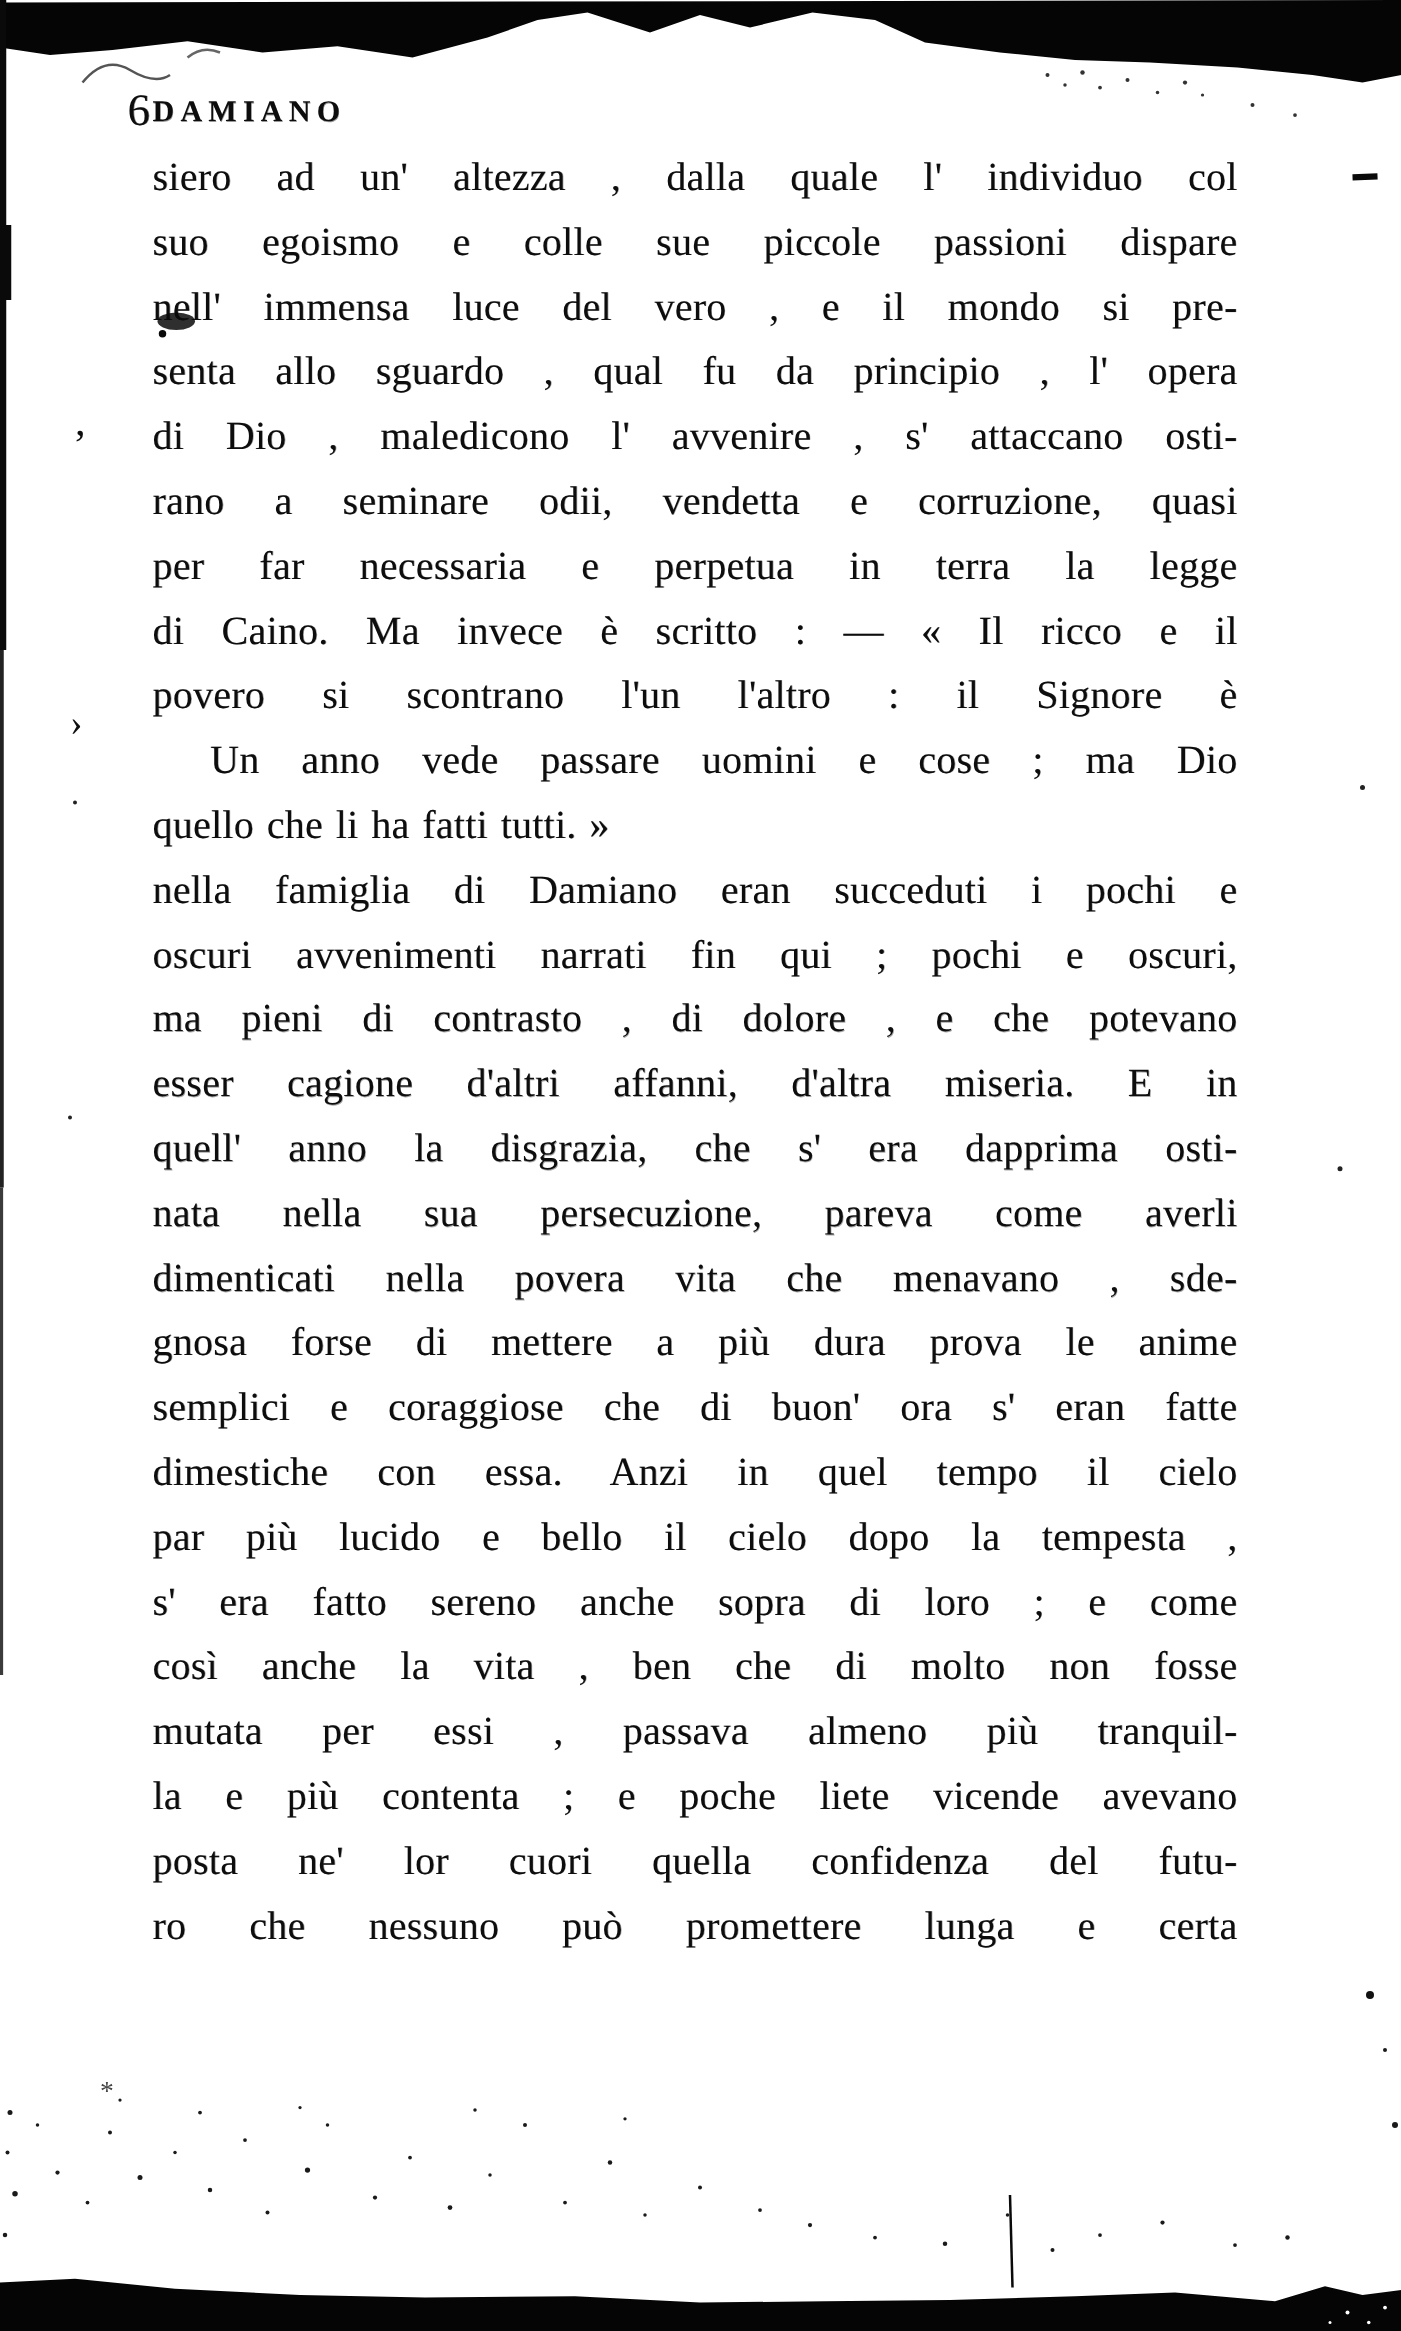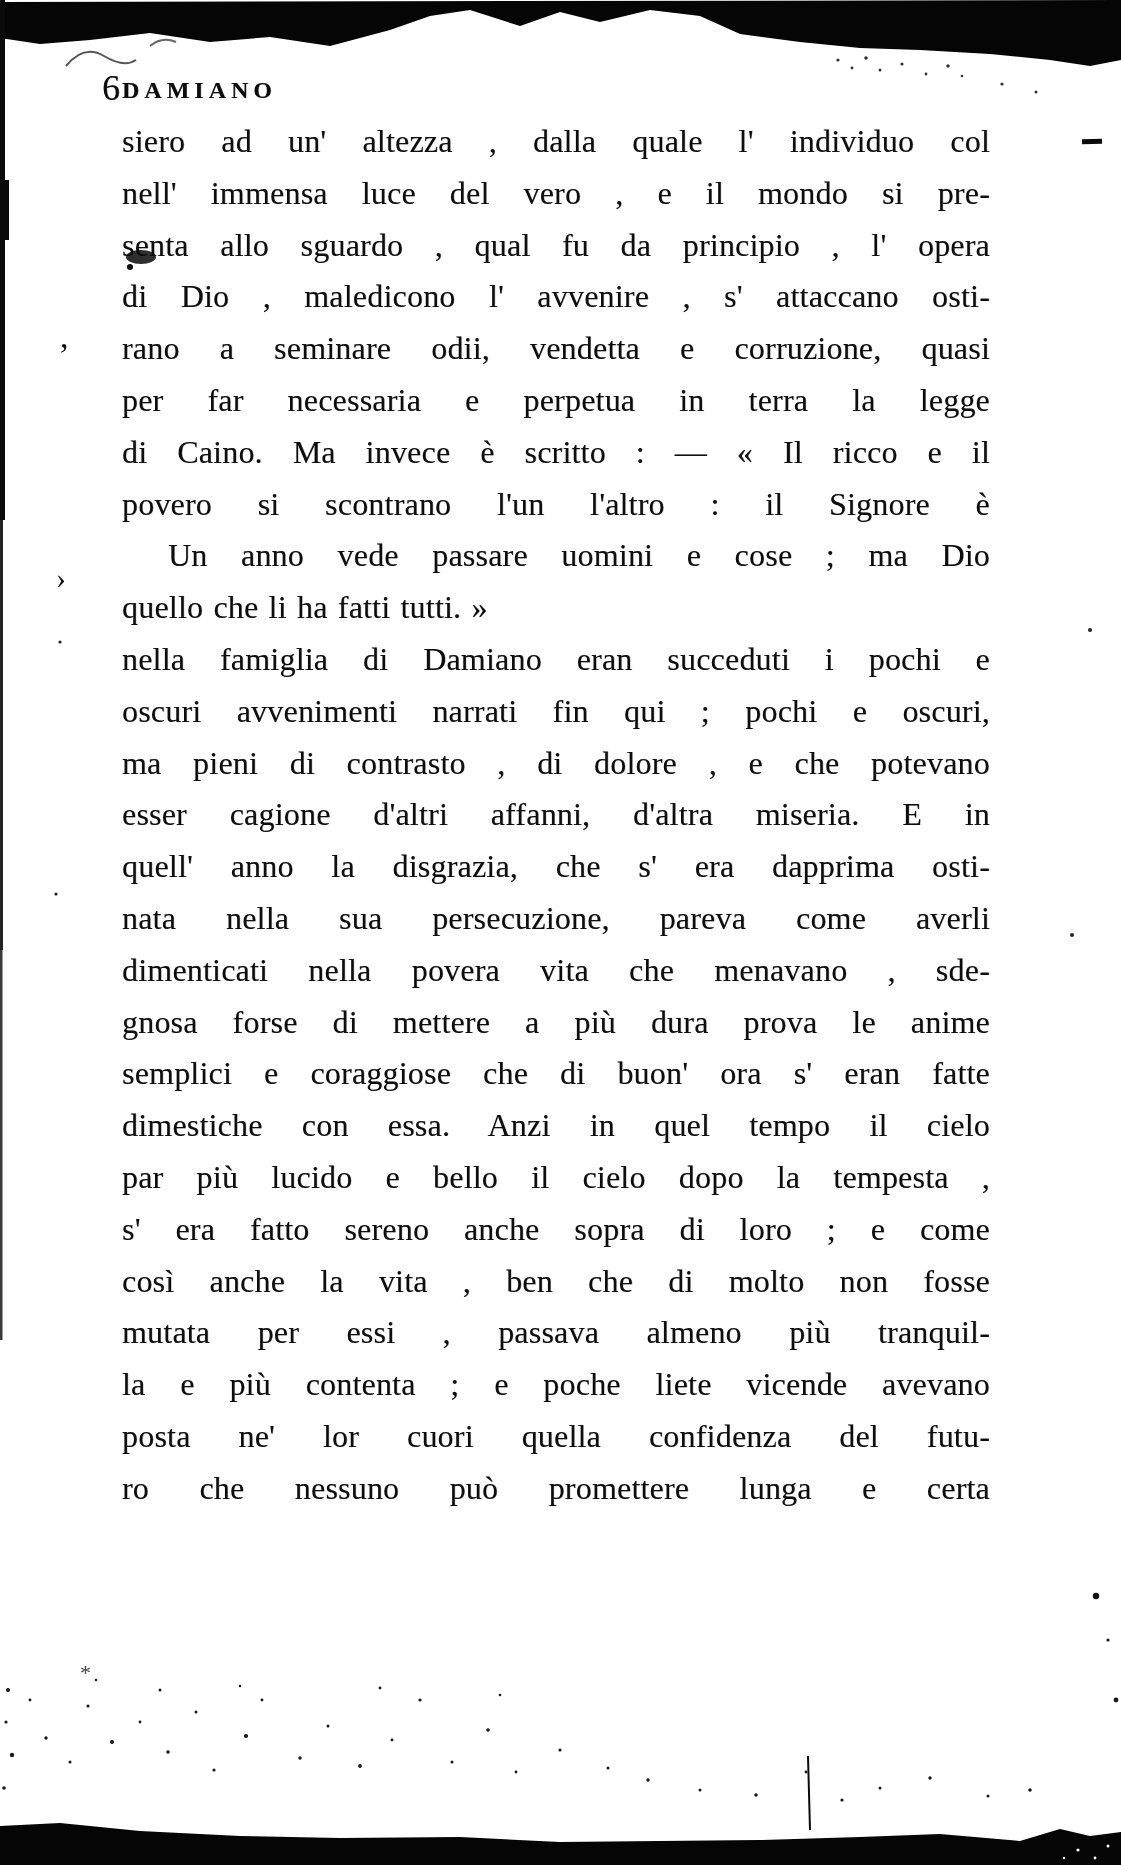--- a/index.html
+++ b/index.html
@@ -53,20 +53,21 @@
 </head>
 <body>
 
 <div class="sheet">
 
   <div class="page-number">6</div>
   <div class="running-header">DAMIANO</div>
 
   <div class="text-block">
       <div class="line">siero ad un' altezza , dalla quale l' individuo col</div>
+      <div class="line">suo egoismo e colle sue piccole passioni dispare</div>
       <div class="line">nell' immensa luce del vero , e il mondo si pre-</div>
       <div class="line">senta allo sguardo , qual fu da principio , l' opera</div>
       <div class="line">di Dio , maledicono l' avvenire , s' attaccano osti-</div>
       <div class="line">rano a seminare odii, vendetta e corruzione, quasi</div>
       <div class="line">per far necessaria e perpetua in terra la legge</div>
       <div class="line"><span>di Caino. Ma invece è scritto : — </span><span class="italic">« Il ricco e il</span></div>
       <div class="line italic">povero si scontrano l'un l'altro : il Signore è</div>
       <div class="line indent">Un anno vede passare uomini e cose ; ma Dio</div>
       <div class="line italic no-stretch">quello che li ha fatti tutti. »</div>
       <div class="line">nella famiglia di Damiano eran succeduti i pochi e</div>

